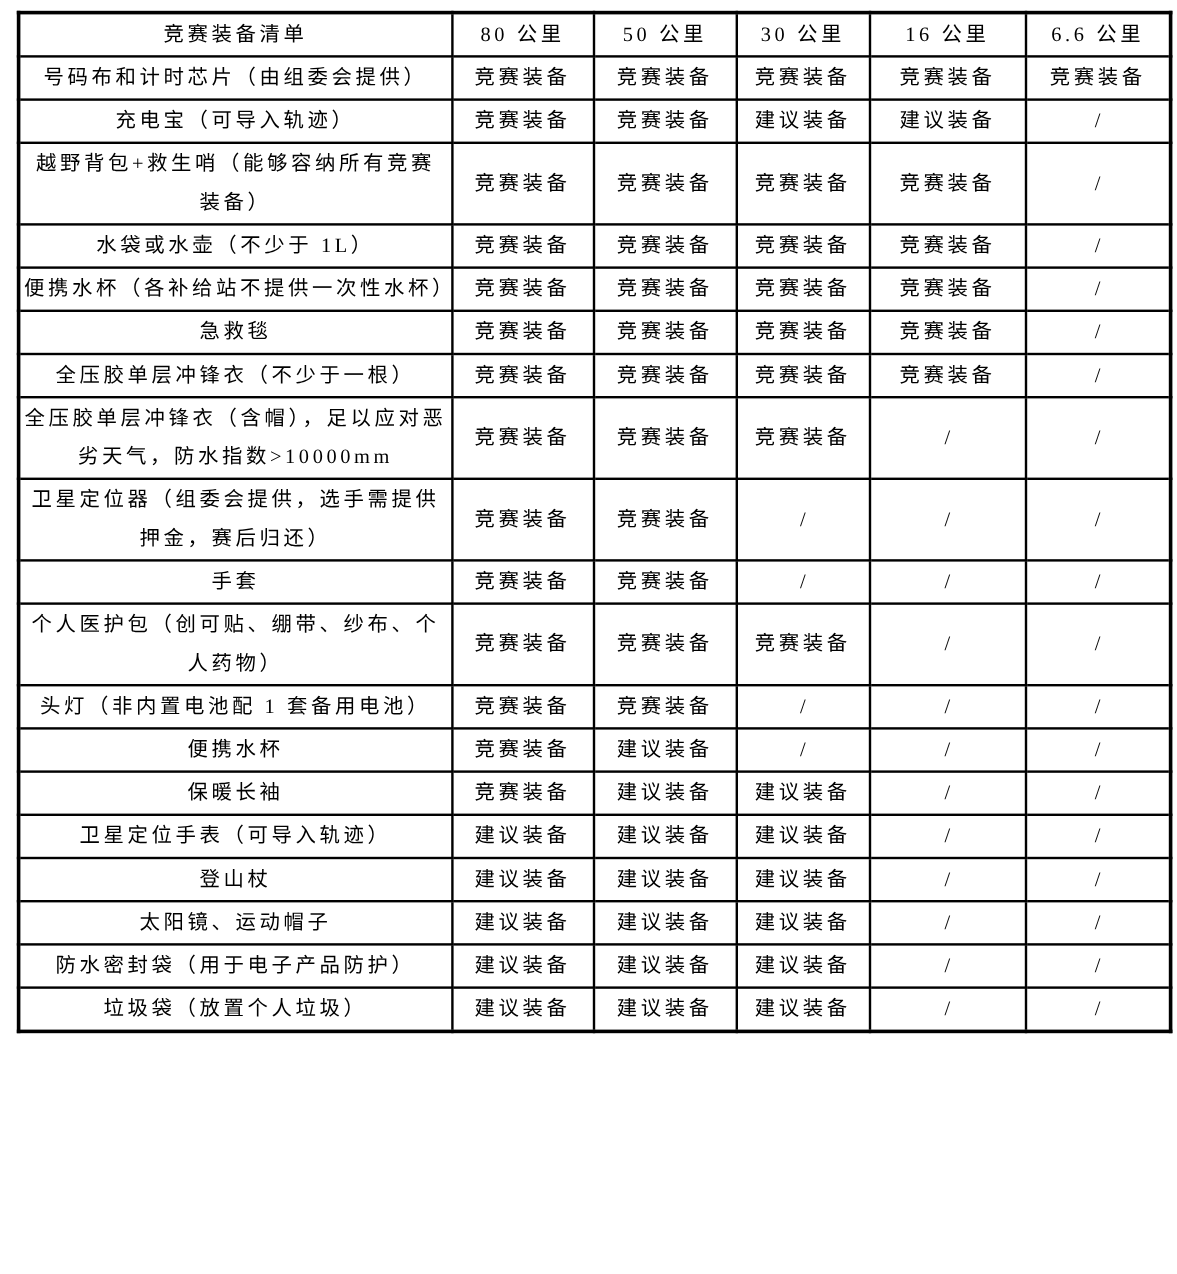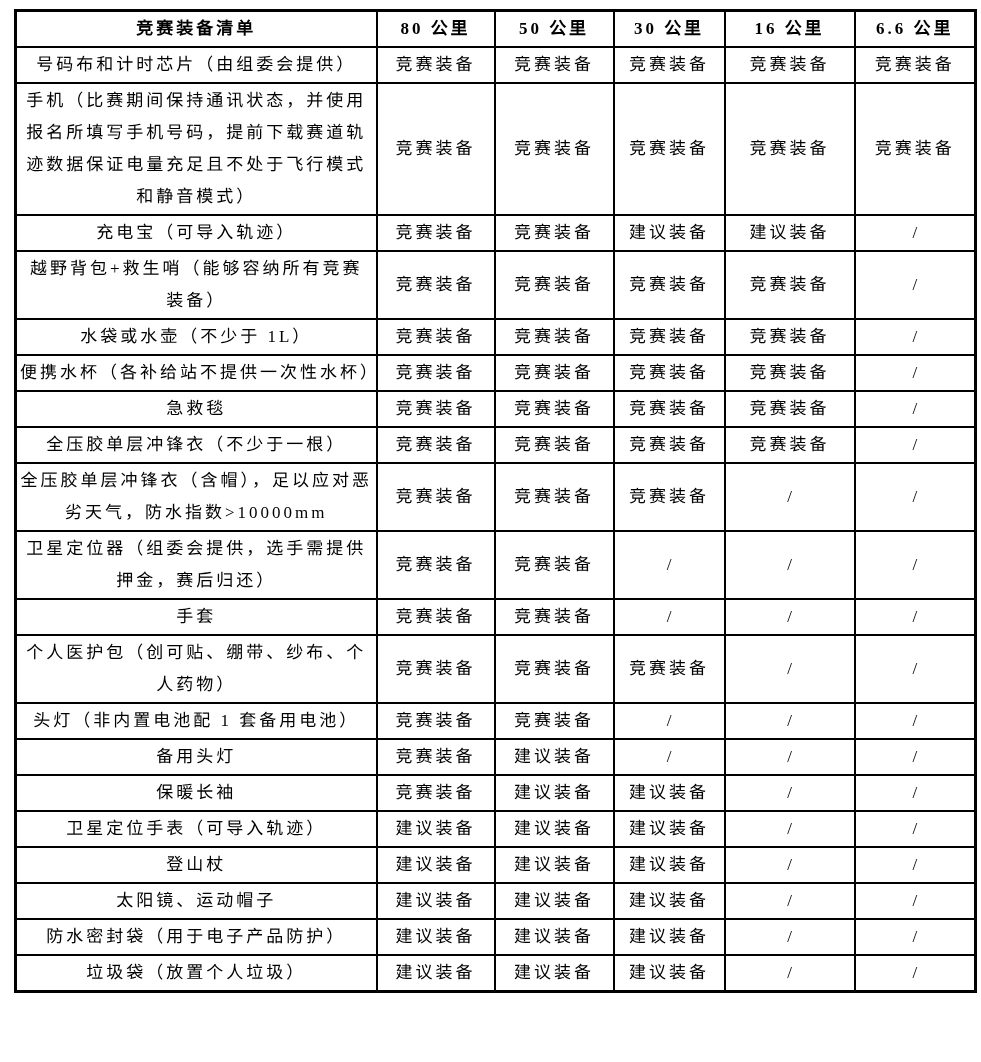--- a/index.html
+++ b/index.html
@@ -30,21 +30,21 @@
     border: 2px solid #000000;
     font-size: 17px;
     line-height: 32px;
     padding: 1px 3px;
     text-align: center;
     vertical-align: middle;
     letter-spacing: 3px;
     word-break: break-all;
   }
   th {
-    font-weight: bold;
+    font-weight: normal;
   }
   td.slash {
     letter-spacing: 0;
   }
 </style>
 </head>
 <body>
 
 <table class="equipment">
   <colgroup>
@@ -68,28 +68,20 @@
   <tbody id="table-body">
       <tr>
         <td class="item-cell">号码布和计时芯片（由组委会提供）</td>
         <td class="value-cell">竞赛装备</td>
         <td class="value-cell">竞赛装备</td>
         <td class="value-cell">竞赛装备</td>
         <td class="value-cell">竞赛装备</td>
         <td class="value-cell">竞赛装备</td>
       </tr>
       <tr>
-        <td class="item-cell">手机（比赛期间保持通讯状态，并使用报名所填写手机号码，提前下载赛道轨迹数据保证电量充足且不处于飞行模式和静音模式）</td>
-        <td class="value-cell">竞赛装备</td>
-        <td class="value-cell">竞赛装备</td>
-        <td class="value-cell">竞赛装备</td>
-        <td class="value-cell">竞赛装备</td>
-        <td class="value-cell">竞赛装备</td>
-      </tr>
-      <tr>
         <td class="item-cell">充电宝（可导入轨迹）</td>
         <td class="value-cell">竞赛装备</td>
         <td class="value-cell">竞赛装备</td>
         <td class="value-cell">建议装备</td>
         <td class="value-cell">建议装备</td>
         <td class="value-cell slash">/</td>
       </tr>
       <tr>
         <td class="item-cell">越野背包+救生哨（能够容纳所有竞赛装备）</td>
         <td class="value-cell">竞赛装备</td>
@@ -164,21 +156,21 @@
       </tr>
       <tr>
         <td class="item-cell">头灯（非内置电池配 1 套备用电池）</td>
         <td class="value-cell">竞赛装备</td>
         <td class="value-cell">竞赛装备</td>
         <td class="value-cell slash">/</td>
         <td class="value-cell slash">/</td>
         <td class="value-cell slash">/</td>
       </tr>
       <tr>
-        <td class="item-cell">备用头灯</td>
+        <td class="item-cell">便携水杯</td>
         <td class="value-cell">竞赛装备</td>
         <td class="value-cell">建议装备</td>
         <td class="value-cell slash">/</td>
         <td class="value-cell slash">/</td>
         <td class="value-cell slash">/</td>
       </tr>
       <tr>
         <td class="item-cell">保暖长袖</td>
         <td class="value-cell">竞赛装备</td>
         <td class="value-cell">建议装备</td>

